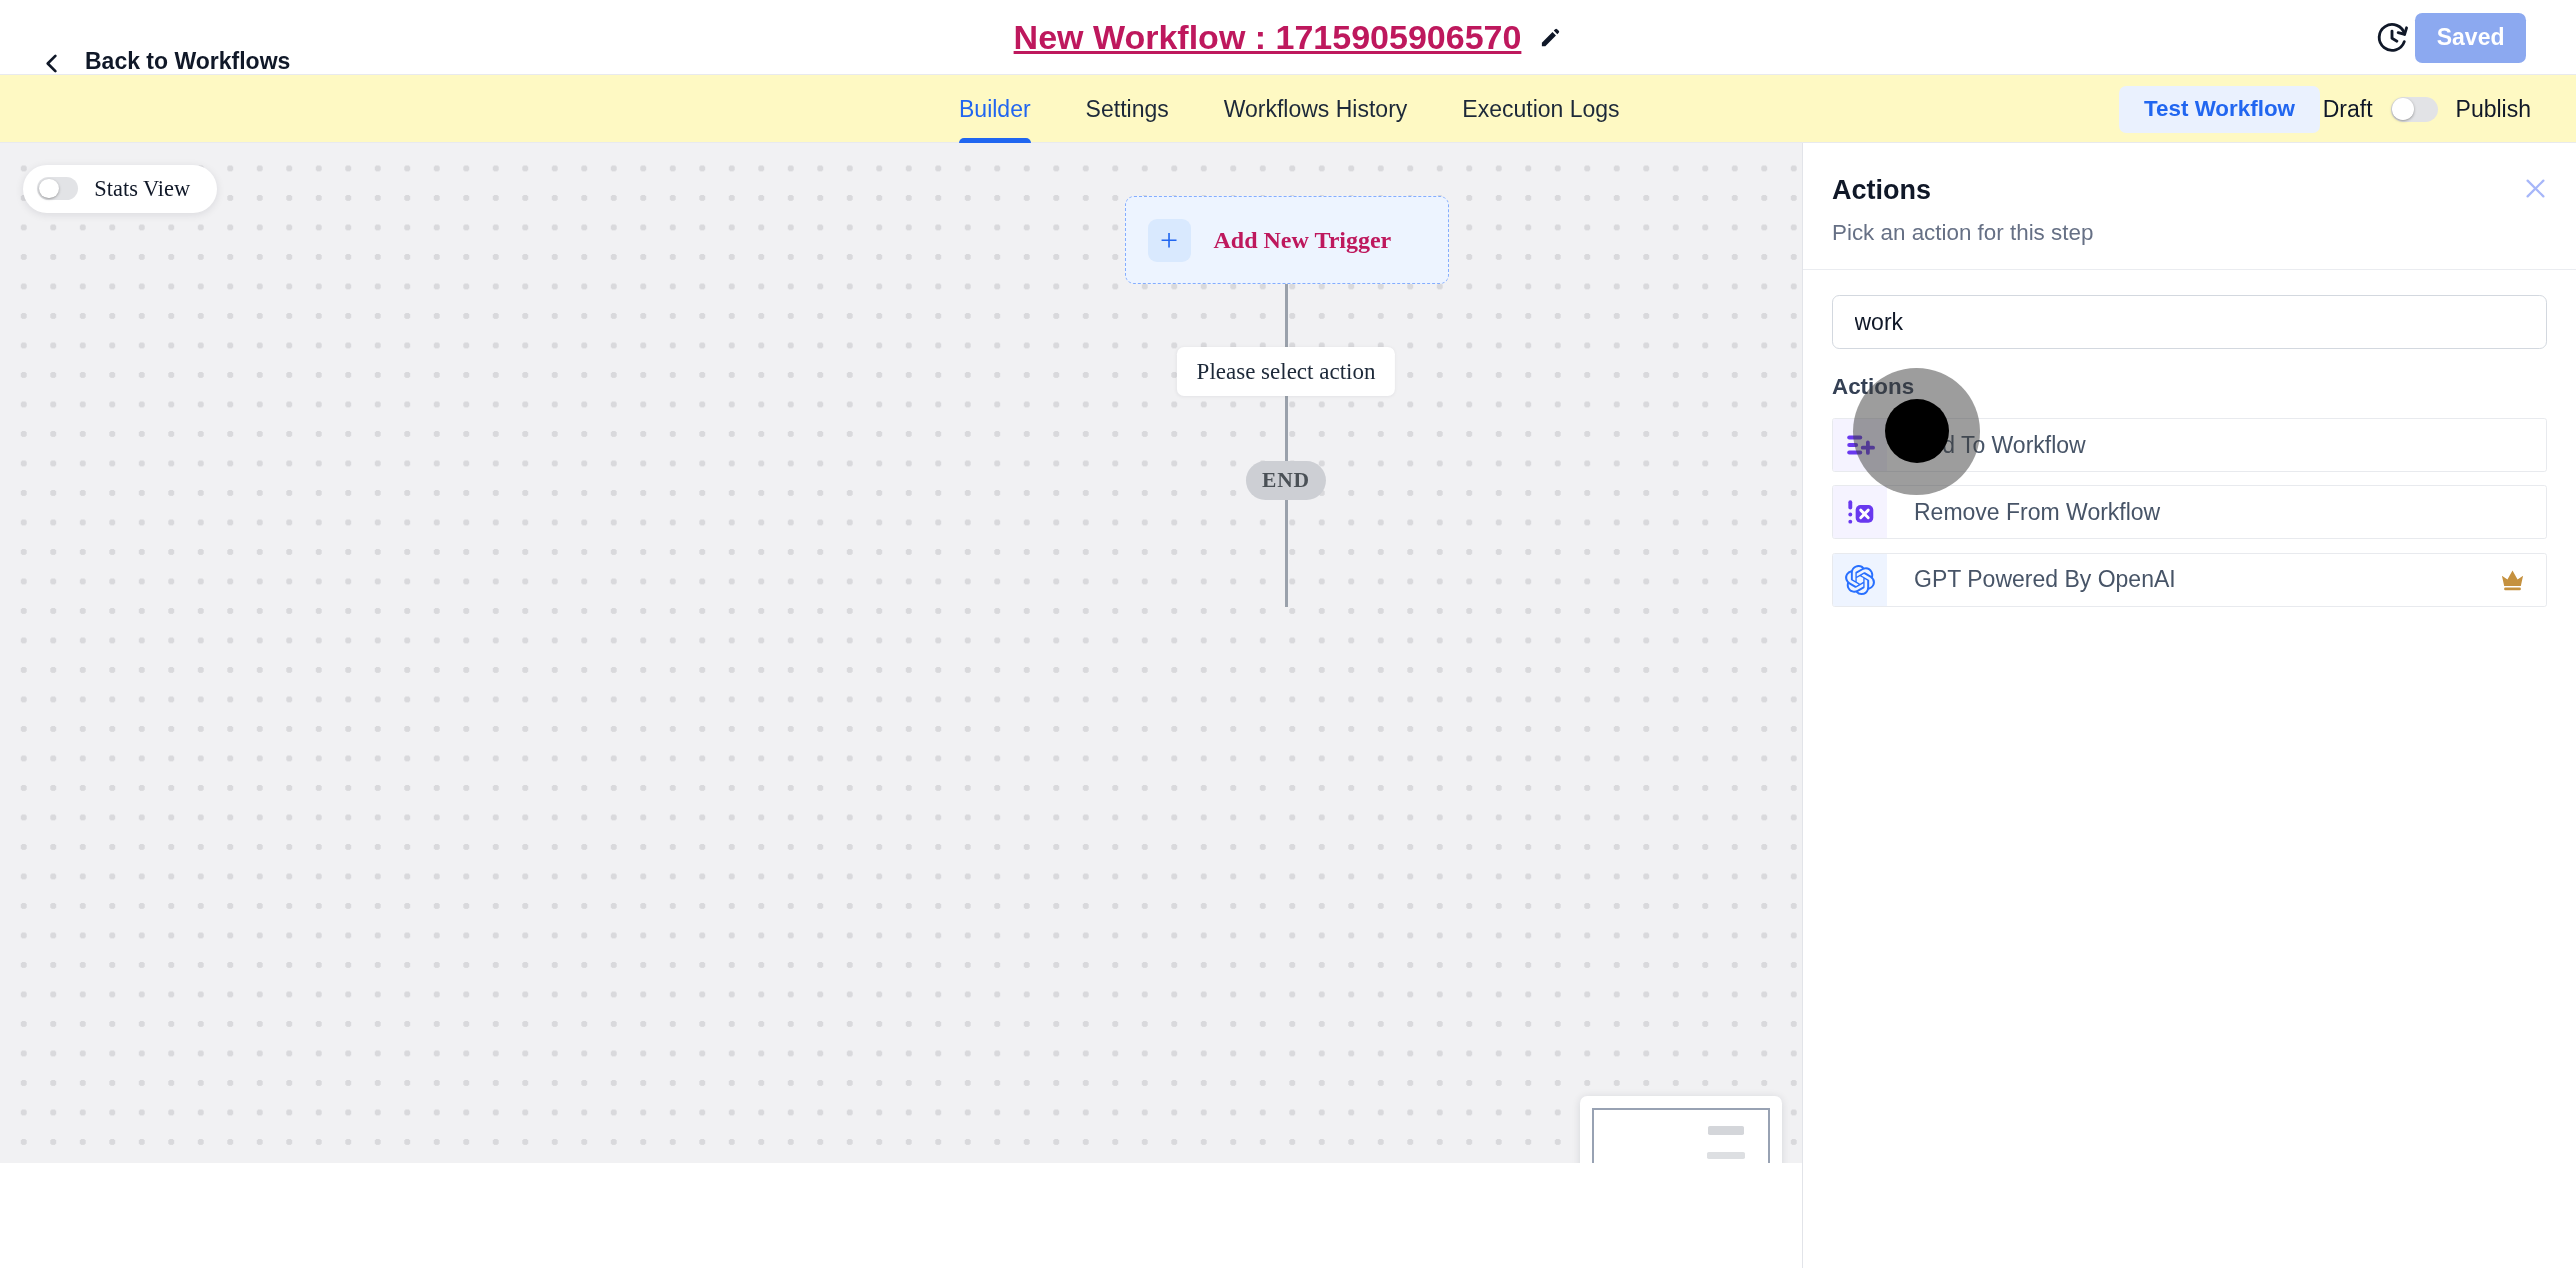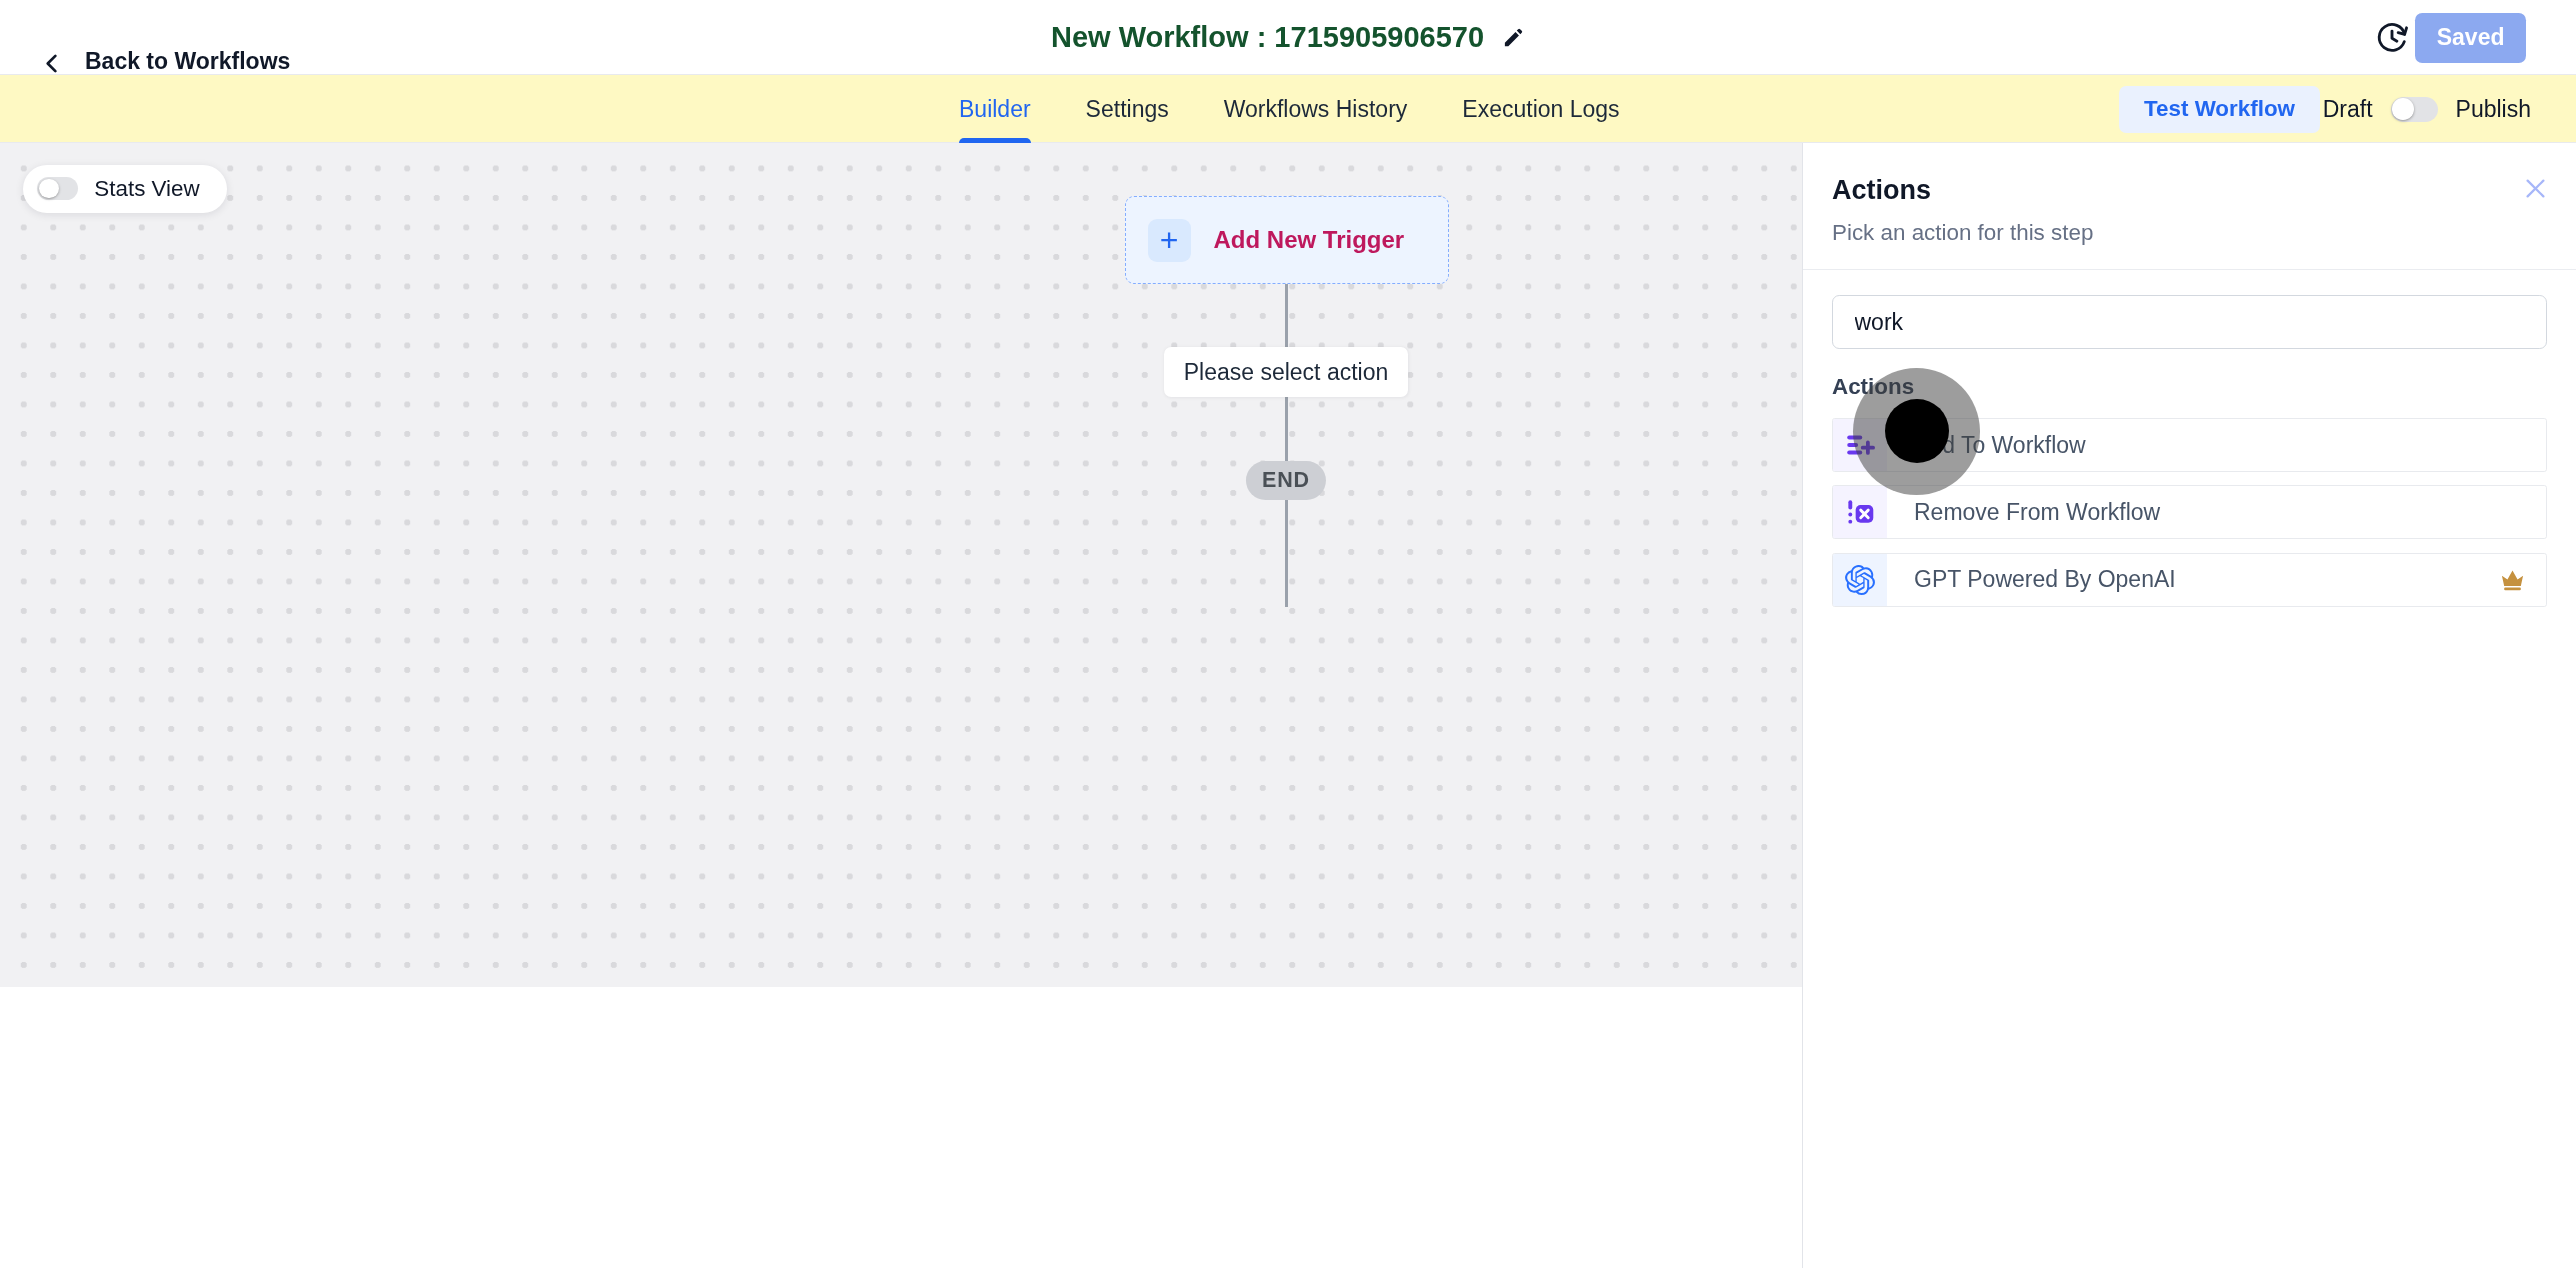--- a/index.html
+++ b/index.html
@@ -7,21 +7,21 @@
     font-family:"Liberation Sans", sans-serif; background:#fff; color:#101828; }
 
   
   .topbar { position:absolute; left:0; top:0; width:2576px; height:75px;
     background:#fff; border-bottom:0.9px solid #E8EAEE; z-index:30; }
   .back-link { position:absolute; left:41px; top:0; height:75px;
     display:flex; align-items:flex-end; gap:21px; cursor:pointer; }
   .back-link span { font-size:23px; font-weight:600; color:#101828; }
   .wf-title { position:absolute; left:0; right:0; top:0; height:75px;
     display:flex; align-items:center; justify-content:center; gap:18px; pointer-events:none; }
-  .wf-title .title-text { font-size:29px; font-weight:600; color:#14532d; }
+  .wf-title .title-text { font-size:34px; font-weight:600; color:#be185d;text-decoration:underline; }
   .wf-title svg { pointer-events:auto; }
   .clock-btn { position:absolute; right:166px; top:19.7px; width:36px; height:36px; cursor:pointer; }
   .saved-btn { position:absolute; right:50px; top:12.5px; height:50px; min-width:91px;
     background:#8CA9F0; border:none; border-radius:7.2px; color:#fff;
     font-size:23px; font-weight:700; font-family:inherit; padding:0 21.5px; cursor:default; }
 
   
   .tabbar { position:absolute; left:0; top:75px; width:2576px; height:68px;
     background:#fef9c3; border-bottom:0.9px solid #E8EAEE; z-index:29; }
   .tabs { position:absolute; left:959px; top:0; height:68px; display:flex; gap:55px; }
@@ -35,24 +35,24 @@
     font-size:22.4px; font-weight:700; font-family:inherit; padding:0 25px; cursor:pointer; }
   .publish-group { position:absolute; right:45px; top:0; height:68px;
     display:flex; align-items:center; gap:18px; }
   .publish-group .pg-label { font-size:23px; color:#101828; }
   .switch { width:47px; height:25px; border-radius:12.5px; background:#E2E3E6;
     position:relative; cursor:pointer; flex:0 0 auto; }
   .switch .knob { position:absolute; left:1.8px; top:1.8px; width:21.5px; height:21.5px;
     border-radius:50%; background:#fff; box-shadow:0 0.9px 2.7px rgba(0,0,0,.35); }
 
   
-  .canvas { position:absolute; left:0; top:143px; width:1802px; height:844px;
+  .canvas { position:absolute; left:0; top:143px; width:1802px; height:1020px;
     background-color:#F1F1F3;
     background-image:radial-gradient(#D9D9DC 2.9px, transparent 3px);
-    background-size:29.5px 29.5px; background-position:9px 10.7px; overflow:hidden; }
+    background-size:29.5px 29.5px; background-position:9px 10.7px; overflow:hidden;font-family:Liberation Serif, serif; }
 
   .stats-pill { position:absolute; left:23px; top:21.5px; height:48px; border-radius:24px;
     background:#fff; box-shadow:0 1.8px 9px rgba(16,24,40,.10);
     display:flex; align-items:center; gap:16px; padding:0 27px 0 14.3px; }
   .stats-pill .switch { width:41px; height:23px; }
   .stats-pill .switch .knob { width:19.7px; height:19.7px; }
   .stats-pill .sp-label { font-size:22.4px; color:#101828; }
 
   .trigger-box { position:absolute; left:1125px; top:53px; width:324px; height:88px;
     background:#EDF4FF; border:1.8px dashed #84ADFF; border-radius:9px;

